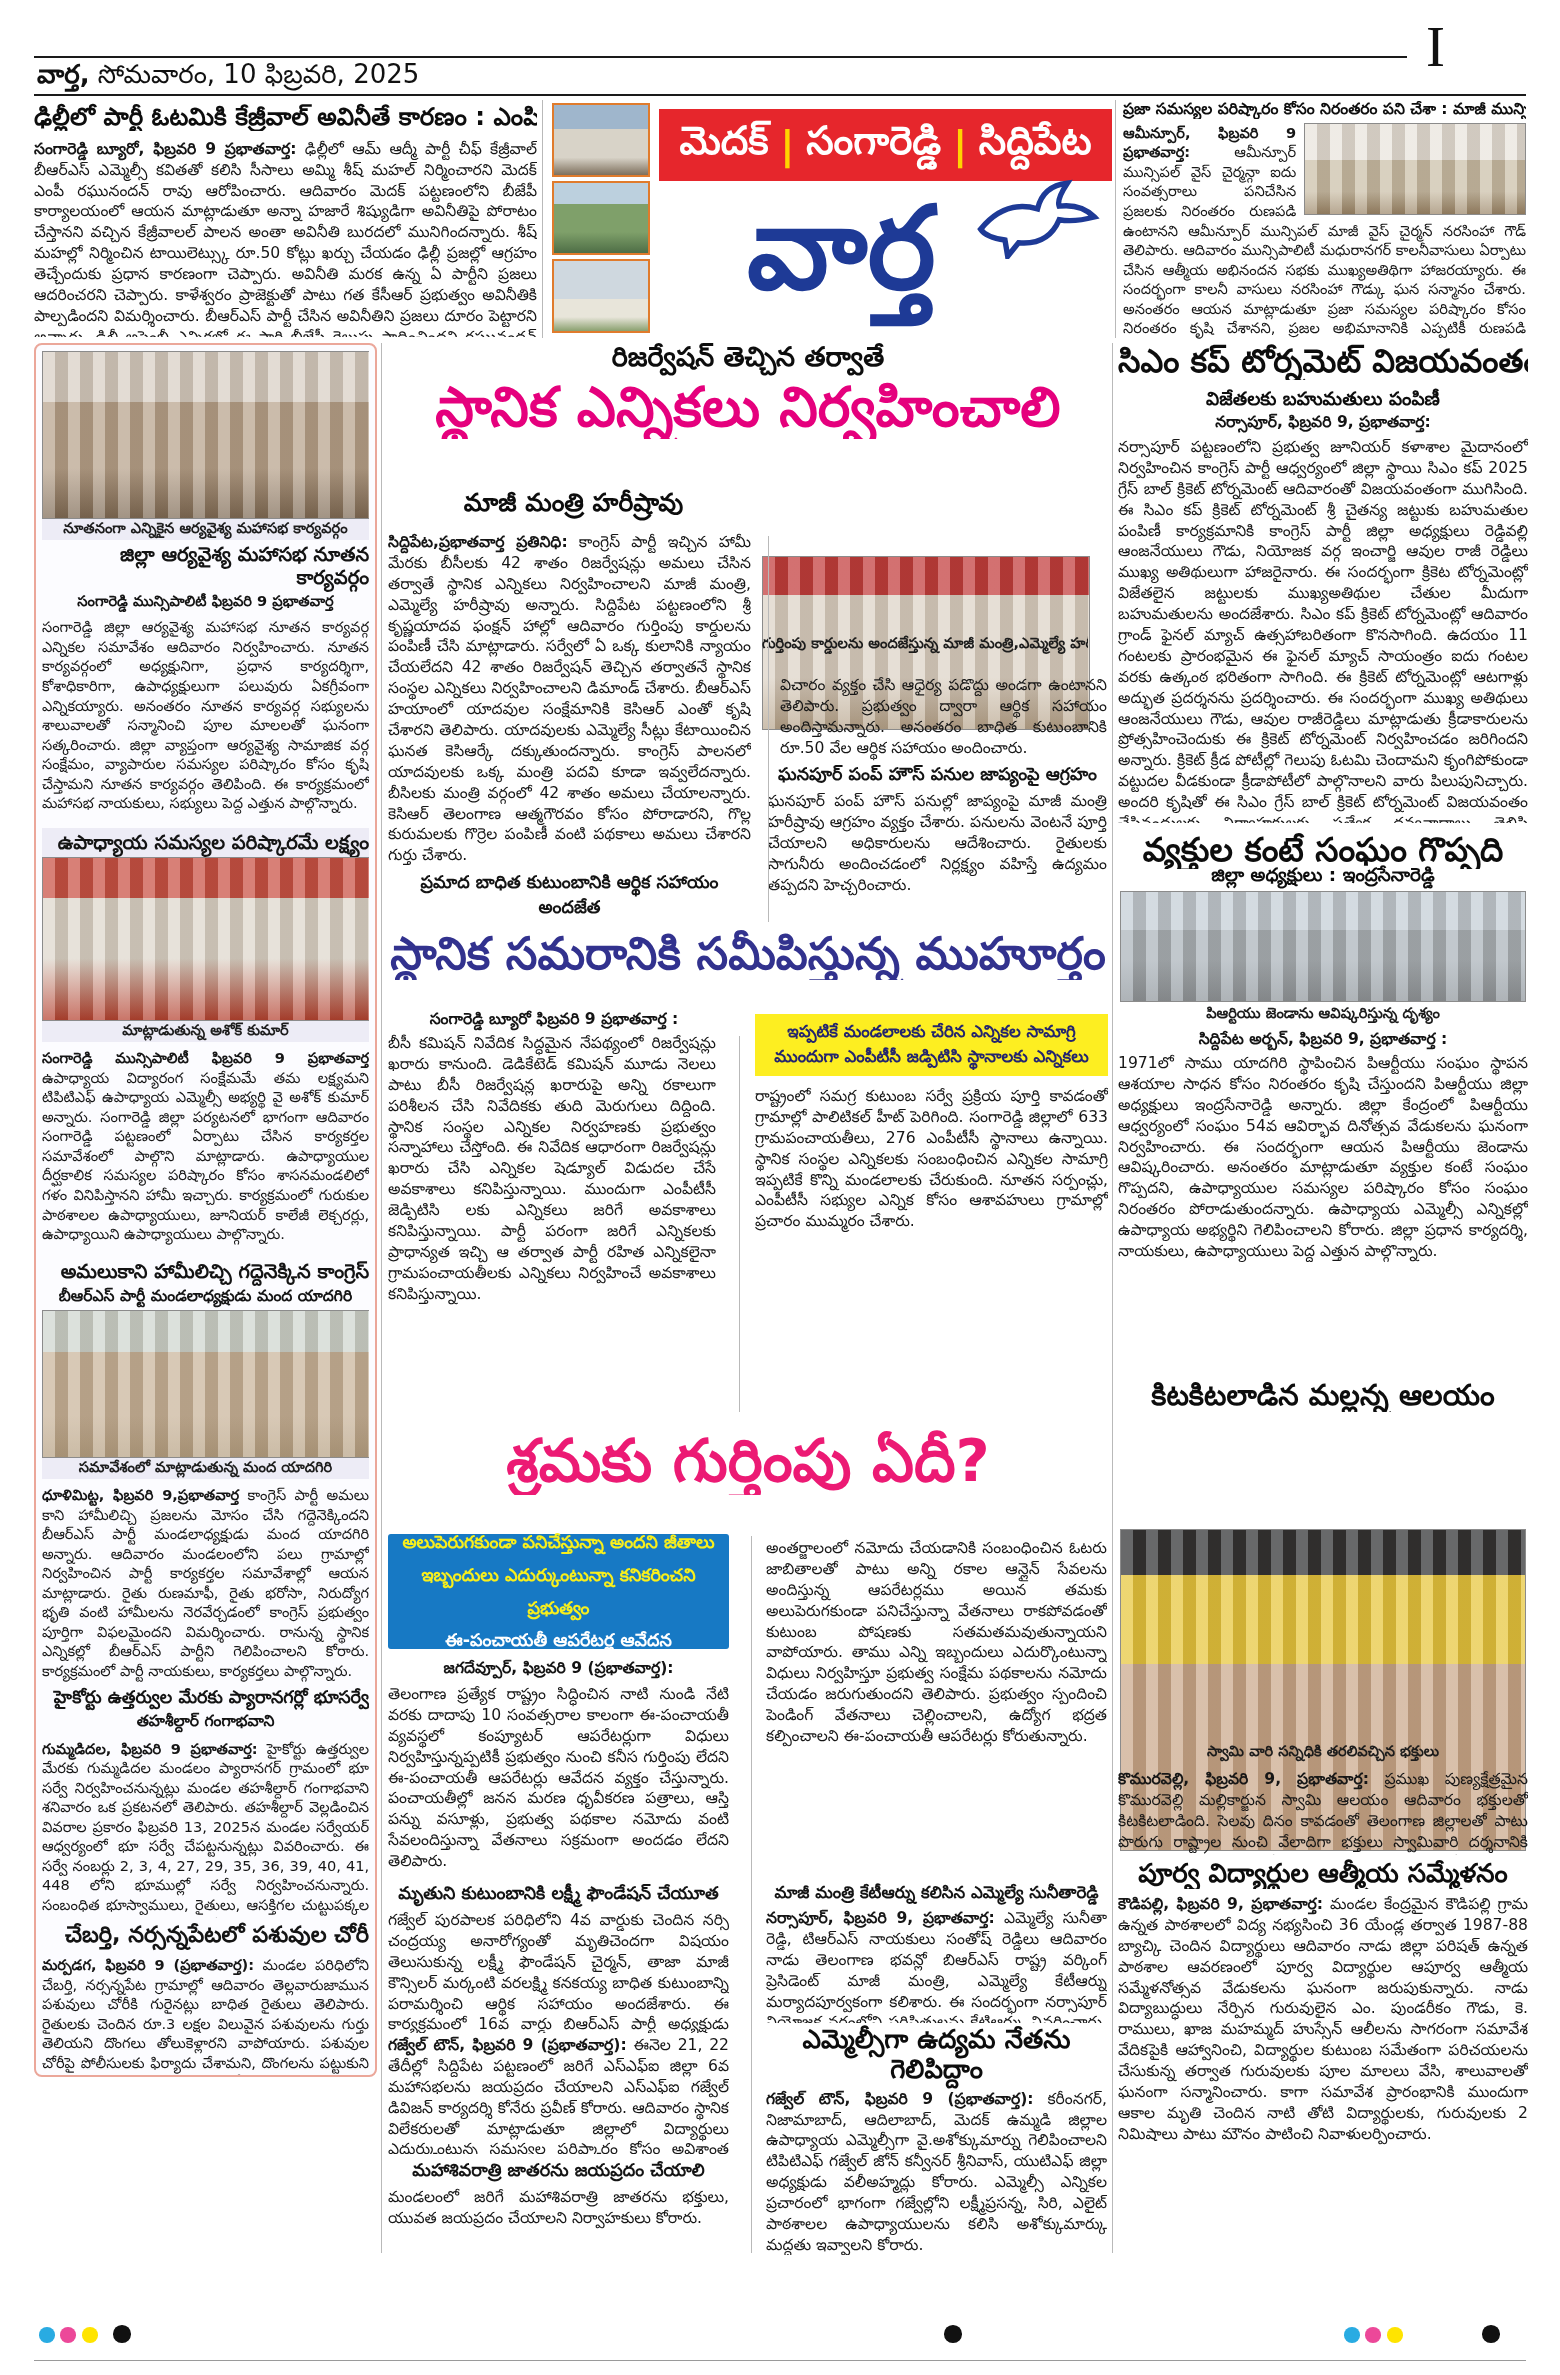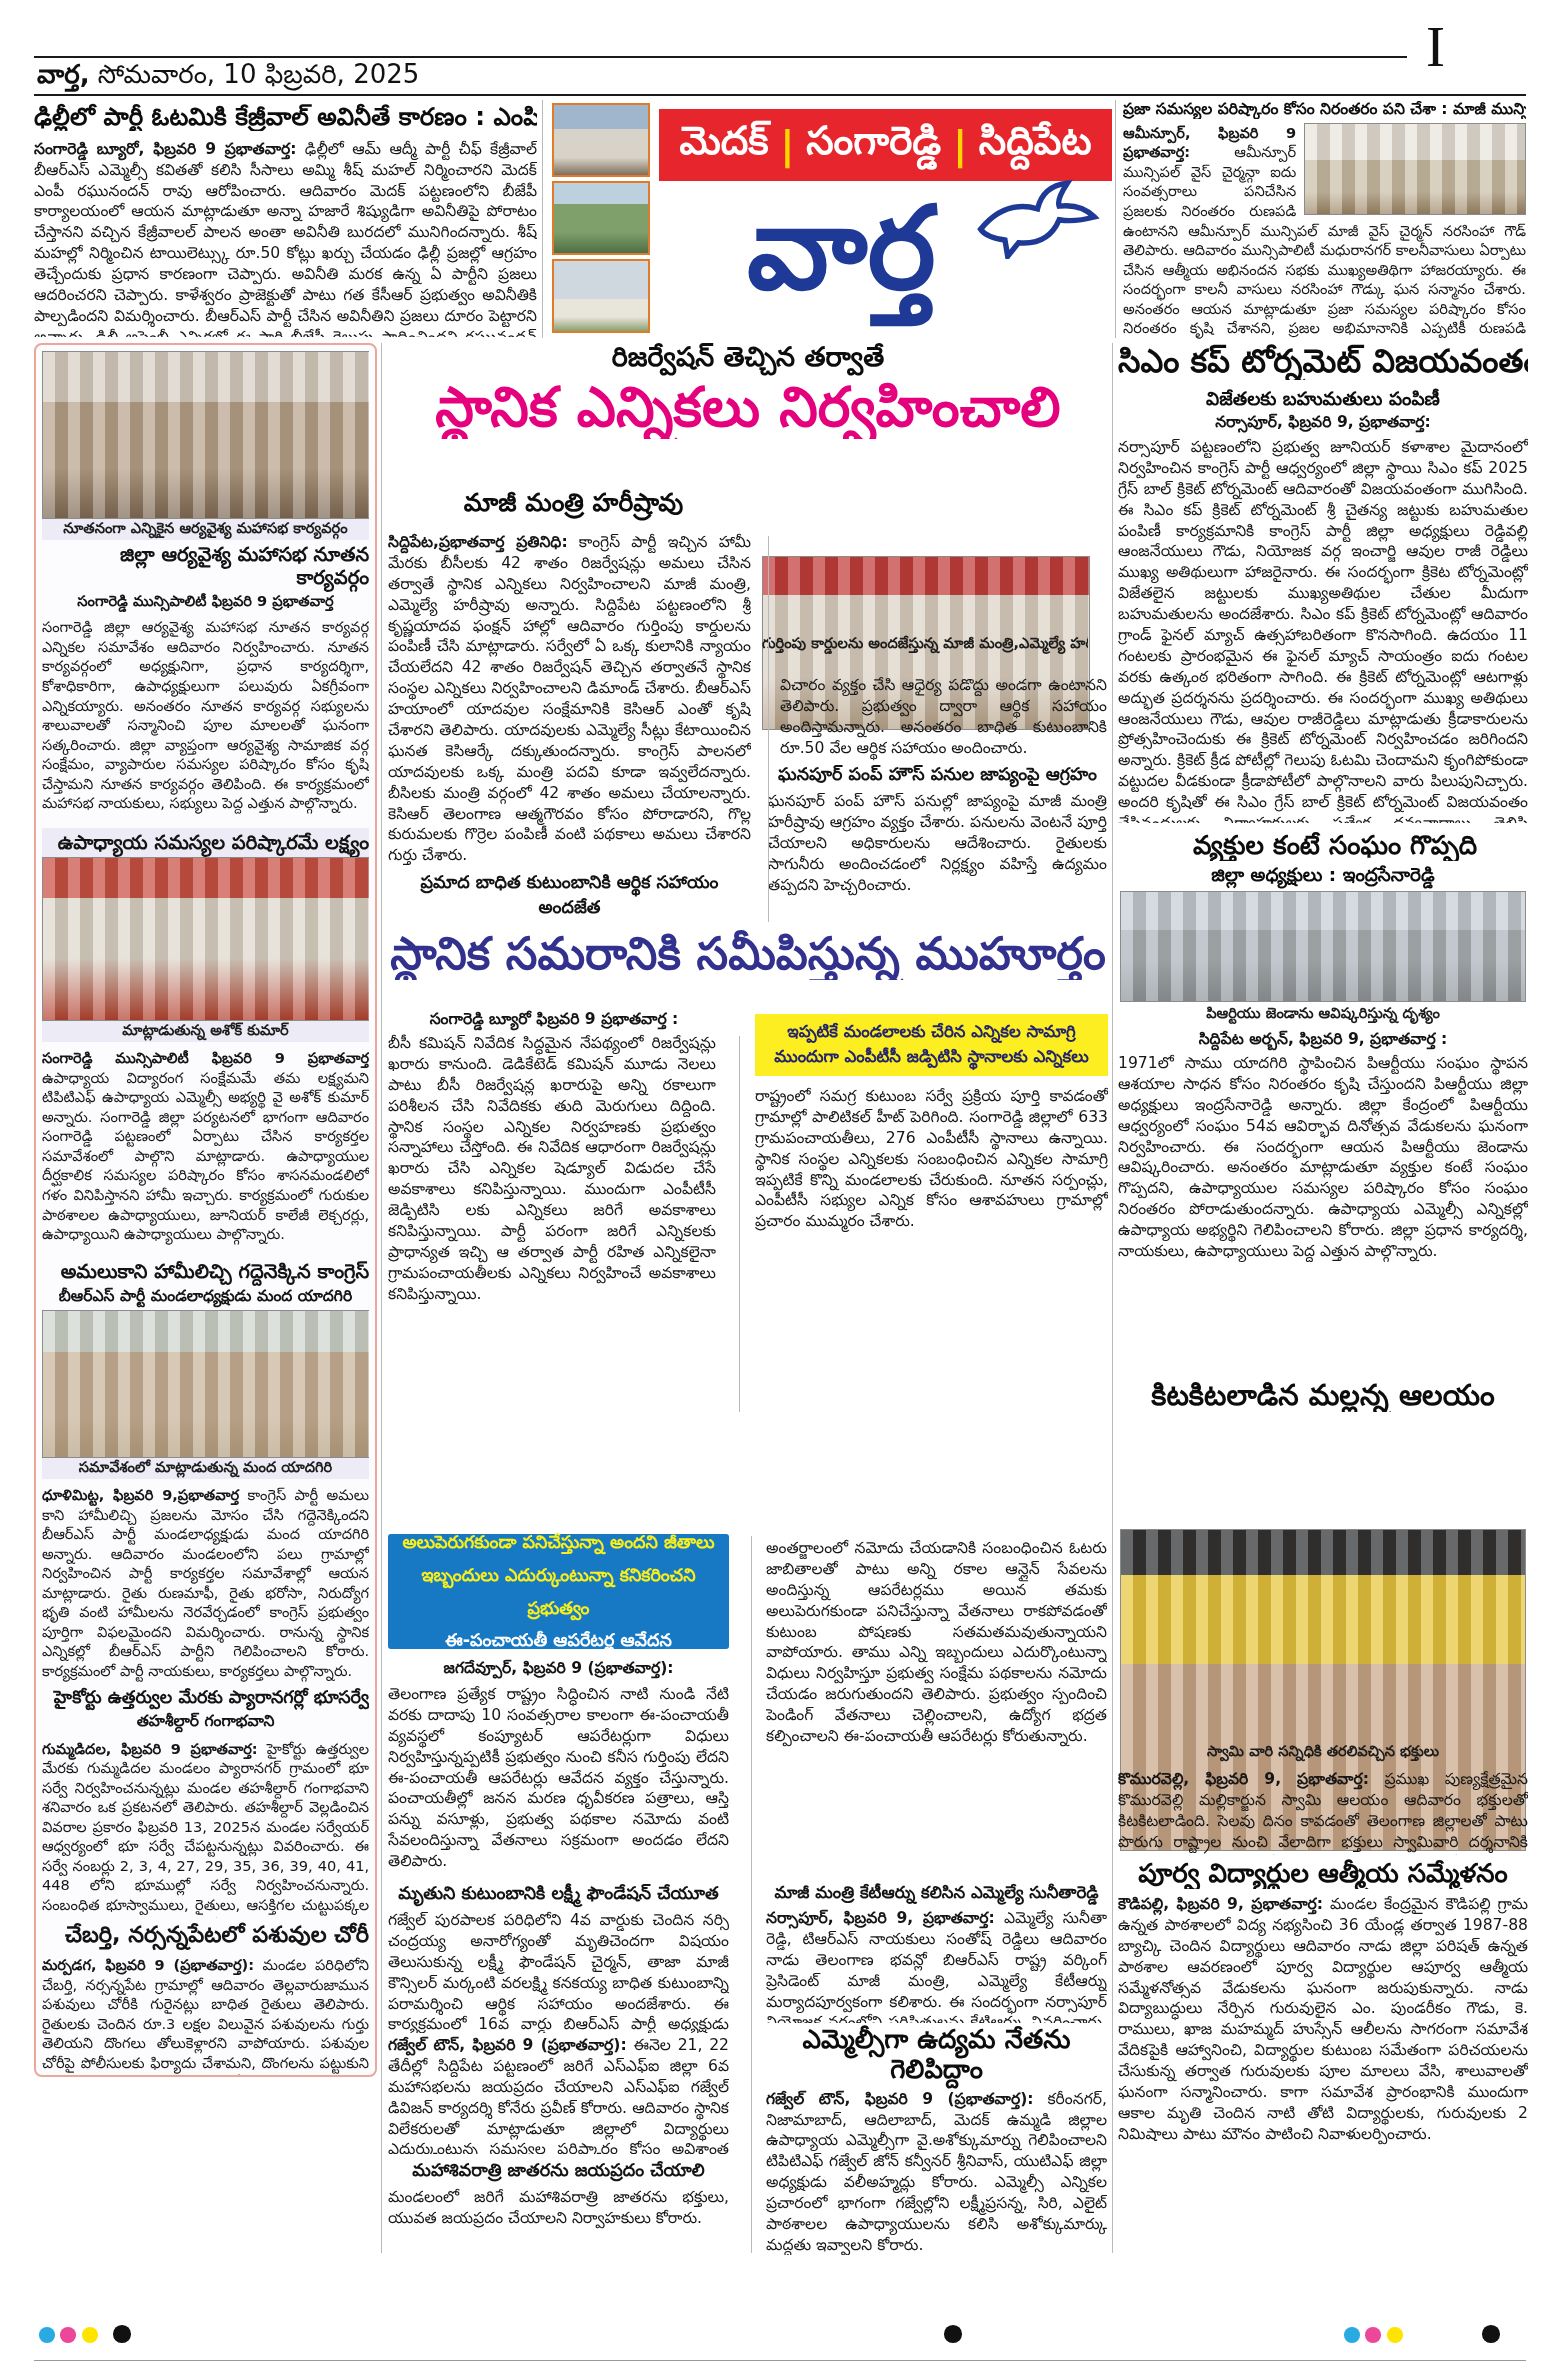--- a/index.html
+++ b/index.html
@@ -165,20 +165,21 @@
     <div class="abs ybox" style="left:367px;top:86px;width:353px;height:62px;background:#fdee21;color:#23246e;font-size:16.6px;line-height:1.5;">
       <span>ఇప్పటికే మండలాలకు చేరిన ఎన్నికల సామాగ్రి</span>
       <span>ముందుగా ఎంపీటీసీ జడ్పిటిసి స్థానాలకు ఎన్నికలు</span>
     </div>
     <p class="body abs" style="left:0;top:105px;width:328px;height:332px;margin:0;overflow:hidden;">బీసీ కమిషన్ నివేదిక సిద్ధమైన నేపథ్యంలో రిజర్వేషన్లు ఖరారు కానుంది. డెడికేటెడ్ కమిషన్ మూడు నెలలు పాటు బీసీ రిజర్వేషన్ల ఖరారుపై అన్ని రకాలుగా పరిశీలన చేసి నివేదికకు తుది మెరుగులు దిద్దింది. స్థానిక సంస్థల ఎన్నికల నిర్వహణకు ప్రభుత్వం సన్నాహాలు చేస్తోంది. ఈ నివేదిక ఆధారంగా రిజర్వేషన్లు ఖరారు చేసి ఎన్నికల షెడ్యూల్ విడుదల చేసే అవకాశాలు కనిపిస్తున్నాయి. ముందుగా ఎంపీటీసీ జెడ్పిటిసి లకు ఎన్నికలు జరిగే అవకాశాలు కనిపిస్తున్నాయి. పార్టీ పరంగా జరిగే ఎన్నికలకు ప్రాధాన్యత ఇచ్చి ఆ తర్వాత పార్టీ రహిత ఎన్నికలైనా గ్రామపంచాయతీలకు ఎన్నికలు నిర్వహించే అవకాశాలు కనిపిస్తున్నాయి.</p>
     <p class="body abs" style="left:367px;top:158px;width:353px;height:279px;margin:0;overflow:hidden;">రాష్ట్రంలో సమగ్ర కుటుంబ సర్వే ప్రక్రియ పూర్తి కావడంతో గ్రామాల్లో పాలిటికల్ హీట్ పెరిగింది. సంగారెడ్డి జిల్లాలో 633 గ్రామపంచాయతీలు, 276 ఎంపీటీసీ స్థానాలు ఉన్నాయి. స్థానిక సంస్థల ఎన్నికలకు సంబంధించిన ఎన్నికల సామాగ్రి ఇప్పటికే కొన్ని మండలాలకు చేరుకుంది. నూతన సర్పంచ్లు, ఎంపీటీసీ సభ్యుల ఎన్నిక కోసం ఆశావహులు గ్రామాల్లో ప్రచారం ముమ్మరం చేశారు.</p>
   </div>
   <div class="vrule" style="left:739px;top:1036px;height:376px"></div>
 
   <div class="art" style="left:388px;top:1419px;width:720px;height:836px">
+    <div class="h1c nowrap" style="font-size:59px;color:#ec1a74;margin-top:7.8px;">శ్రమకు గుర్తింపు ఏదీ?</div>
 
     <div class="abs bluebox" style="left:0;top:115px;width:341px;height:115px;background:#1779c4;font-size:17.6px;line-height:1.85;">
       <span style="color:#f8ef1c;">అలుపెరుగకుండా పనిచేస్తున్నా అందని జీతాలు</span>
       <span style="color:#f8ef1c;">ఇబ్బందులు ఎదుర్కుంటున్నా కనికరించని ప్రభుత్వం</span>
       <span style="color:#ffffff;">ఈ-పంచాయతీ ఆపరేటర్ల ఆవేదన</span>
     </div>
     <div class="abs sb-dl" style="left:0;top:240px;width:341px;font-size:15.6px;">జగదేవ్పూర్, ఫిబ్రవరి 9 (ప్రభాతవార్త):</div>
     <p class="body abs" style="left:0;top:265px;width:341px;height:195px;margin:0;overflow:hidden;">తెలంగాణ ప్రత్యేక రాష్ట్రం సిద్ధించిన నాటి నుండి నేటి వరకు దాదాపు 10 సంవత్సరాల కాలంగా ఈ-పంచాయతీ వ్యవస్థలో కంప్యూటర్ ఆపరేటర్లుగా విధులు నిర్వహిస్తున్నప్పటికీ ప్రభుత్వం నుంచి కనీస గుర్తింపు లేదని ఈ-పంచాయతీ ఆపరేటర్లు ఆవేదన వ్యక్తం చేస్తున్నారు. పంచాయతీల్లో జనన మరణ ధృవీకరణ పత్రాలు, ఆస్తి పన్ను వసూళ్లు, ప్రభుత్వ పథకాల నమోదు వంటి సేవలందిస్తున్నా వేతనాలు సక్రమంగా అందడం లేదని తెలిపారు.</p>
 
     <div class="abs" style="left:0;top:464px;width:341px;height:372px;overflow:hidden;">
@@ -209,21 +210,21 @@
   </div>
   <div class="vrule" style="left:751px;top:1536px;height:717px"></div>
 
   <div class="art" style="left:1118px;top:343px;width:410px;height:1911px">
 
     <div class="abs h1c nowrap" style="left:0;top:0;width:410px;font-size:32px;">సిఎం కప్ టోర్నమెట్ విజయవంతం</div>
     <div class="abs h1c" style="left:0;top:45px;width:410px;font-size:18.5px;">విజేతలకు బహుమతులు పంపిణీ</div>
     <div class="abs sb-dl" style="left:0;top:70px;width:410px;font-size:15.6px;">నర్సాపూర్, ఫిబ్రవరి 9, ప్రభాతవార్త:</div>
     <p class="body abs" style="left:0;top:94px;width:410px;height:386px;margin:0;overflow:hidden;">నర్సాపూర్ పట్టణంలోని ప్రభుత్వ జూనియర్ కళాశాల మైదానంలో నిర్వహించిన కాంగ్రెస్ పార్టీ ఆధ్వర్యంలో జిల్లా స్థాయి సిఎం కప్ 2025 గ్రేస్ బాల్ క్రికెట్ టోర్నమెంట్ ఆదివారంతో విజయవంతంగా ముగిసింది. ఈ సిఎం కప్ క్రికెట్ టోర్నమెంట్ శ్రీ చైతన్య జట్టుకు బహుమతుల పంపిణీ కార్యక్రమానికి కాంగ్రెస్ పార్టీ జిల్లా అధ్యక్షులు రెడ్డివల్లి ఆంజనేయులు గౌడు, నియోజక వర్గ ఇంచార్జి ఆవుల రాజీ రెడ్డిలు ముఖ్య అతిథులుగా హాజరైనారు. ఈ సందర్భంగా క్రికెట టోర్నమెంట్లో విజేతలైన జట్టులకు ముఖ్యఅతిథుల చేతుల మీదుగా బహుమతులను అందజేశారు. సిఎం కప్ క్రికెట్ టోర్నమెంట్లో ఆదివారం గ్రాండ్ ఫైనల్ మ్యాచ్ ఉత్సహాబరితంగా కొనసాగింది. ఉదయం 11 గంటలకు ప్రారంభమైన ఈ ఫైనల్ మ్యాచ్ సాయంత్రం ఐదు గంటల వరకు ఉత్కంఠ భరితంగా సాగింది. ఈ క్రికెట్ టోర్నమెంట్లో ఆటగాళ్లు అద్భుత ప్రదర్శనను ప్రదర్శించారు. ఈ సందర్భంగా ముఖ్య అతిథులు ఆంజనేయులు గౌడు, ఆవుల రాజీరెడ్డిలు మాట్లాడుతు క్రీడాకారులను ప్రోత్సహించెందుకు ఈ క్రికెట్ టోర్నమెంట్ నిర్వహించడం జరిగిందని అన్నారు. క్రికెట్ క్రీడ పోటీల్లో గెలుపు ఓటమి చెందామని కృంగిపోకుండా వట్టుదల వీడకుండా క్రీడాపోటీలో పాల్గొనాలని వారు పిలుపునిచ్చారు. అందరి కృషితో ఈ సిఎం గ్రేస్ బాల్ క్రికెట్ టోర్నమెంట్ విజయవంతం చేసినందులకు నిర్వాహకులకు ప్రత్యేక ధన్యవాదాలు తెలిపి అభినందించారు.</p>
 
-    <div class="abs h1c nowrap" style="left:12px;top:488px;width:410px;font-size:26px;">వ్యక్తుల కంటే సంఘం గొప్పది</div>
+    <div class="abs h1c nowrap" style="left:0;top:488px;width:410px;font-size:33px;">వ్యక్తుల కంటే సంఘం గొప్పది</div>
     <div class="abs h1c" style="left:0;top:521px;width:410px;font-size:18.5px;">జిల్లా అధ్యక్షులు : ఇంద్రసేనారెడ్డి</div>
     <div class="abs photo" style="left:2px;top:548px;width:404px;height:109px;background:linear-gradient(180deg,#c3cdd6 0 35%,#aab3ba 35% 62%,#8f969c)"></div>
     <div class="abs cap" style="left:0;top:661px;width:410px;">పిఆర్టియు జెండాను ఆవిష్కరిస్తున్న దృశ్యం</div>
     <div class="abs sb-dl" style="left:0;top:687px;width:410px;font-size:15.6px;">సిద్దిపేట అర్బన్, ఫిబ్రవరి 9, ప్రభాతవార్త :</div>
     <p class="body abs" style="left:0;top:710px;width:410px;height:322px;margin:0;overflow:hidden;">1971లో సాము యాదగిరి స్థాపించిన పిఆర్టీయు సంఘం స్థాపన ఆశయాల సాధన కోసం నిరంతరం కృషి చేస్తుందని పిఆర్టీయు జిల్లా అధ్యక్షులు ఇంద్రసేనారెడ్డి అన్నారు. జిల్లా కేంద్రంలో పిఆర్టీయు ఆధ్వర్యంలో సంఘం 54వ ఆవిర్భావ దినోత్సవ వేడుకలను ఘనంగా నిర్వహించారు. ఈ సందర్భంగా ఆయన పిఆర్టీయు జెండాను ఆవిష్కరించారు. అనంతరం మాట్లాడుతూ వ్యక్తుల కంటే సంఘం గొప్పదని, ఉపాధ్యాయుల సమస్యల పరిష్కారం కోసం సంఘం నిరంతరం పోరాడుతుందన్నారు. ఉపాధ్యాయ ఎమ్మెల్సీ ఎన్నికల్లో ఉపాధ్యాయ అభ్యర్థిని గెలిపించాలని కోరారు. జిల్లా ప్రధాన కార్యదర్శి, నాయకులు, ఉపాధ్యాయులు పెద్ద ఎత్తున పాల్గొన్నారు.</p>
 
     <div class="abs h1c nowrap" style="left:0;top:1036px;width:410px;font-size:29px;">కిటకిటలాడిన మల్లన్న ఆలయం</div>
     <div class="abs photo" style="left:2px;top:1075px;width:404px;height:320px;background:linear-gradient(180deg,#2e2f31 0 14%,#e7c63b 14% 42%,#caa88a 42% 100%)"></div>
     <div class="abs cap" style="left:0;top:1399px;width:410px;">స్వామి వారి సన్నిధికి తరలివచ్చిన భక్తులు</div>
     <p class="body abs" style="left:0;top:1426px;width:410px;height:86px;margin:0;overflow:hidden;">

